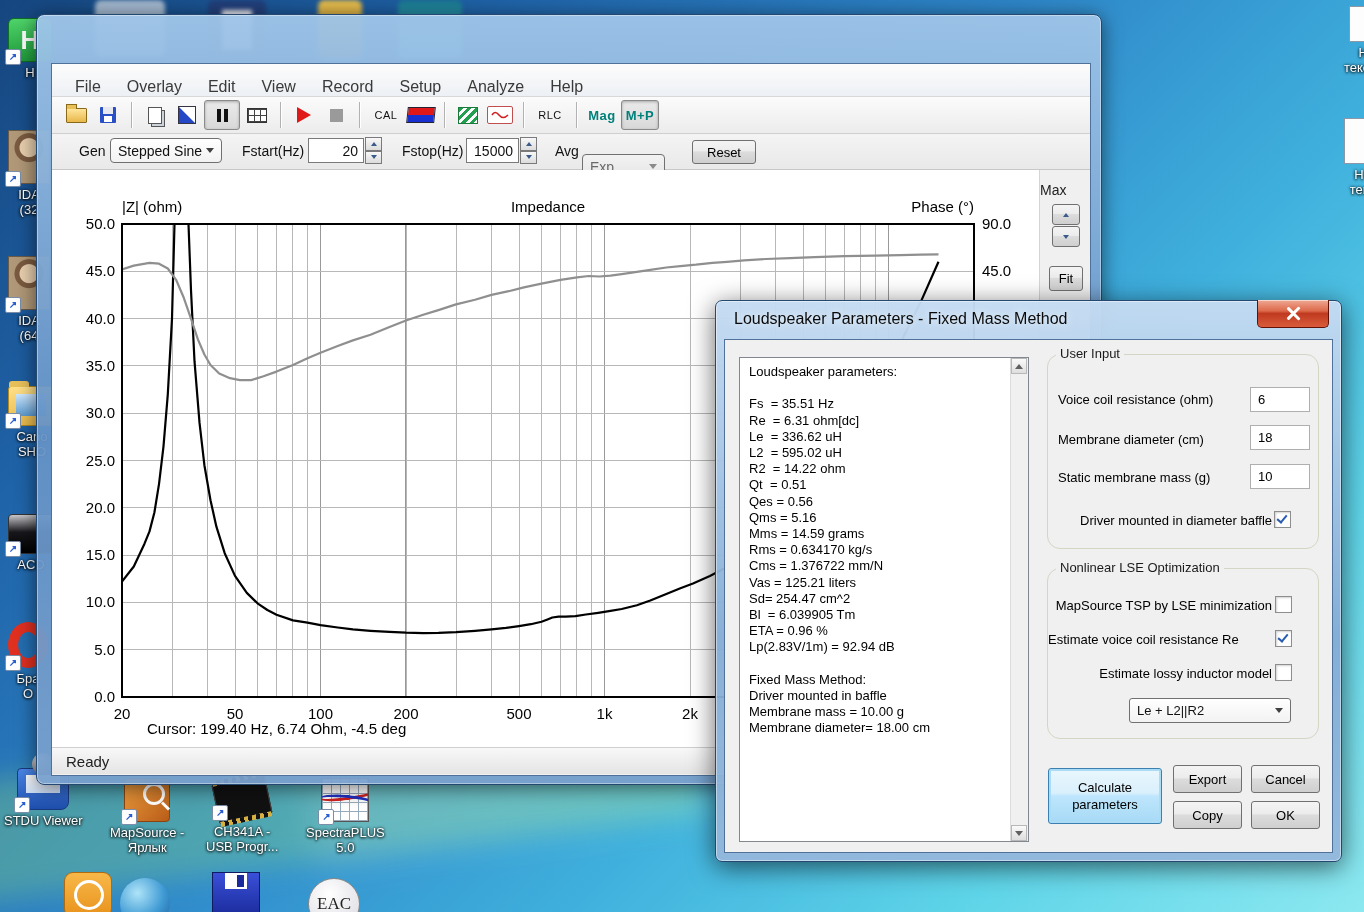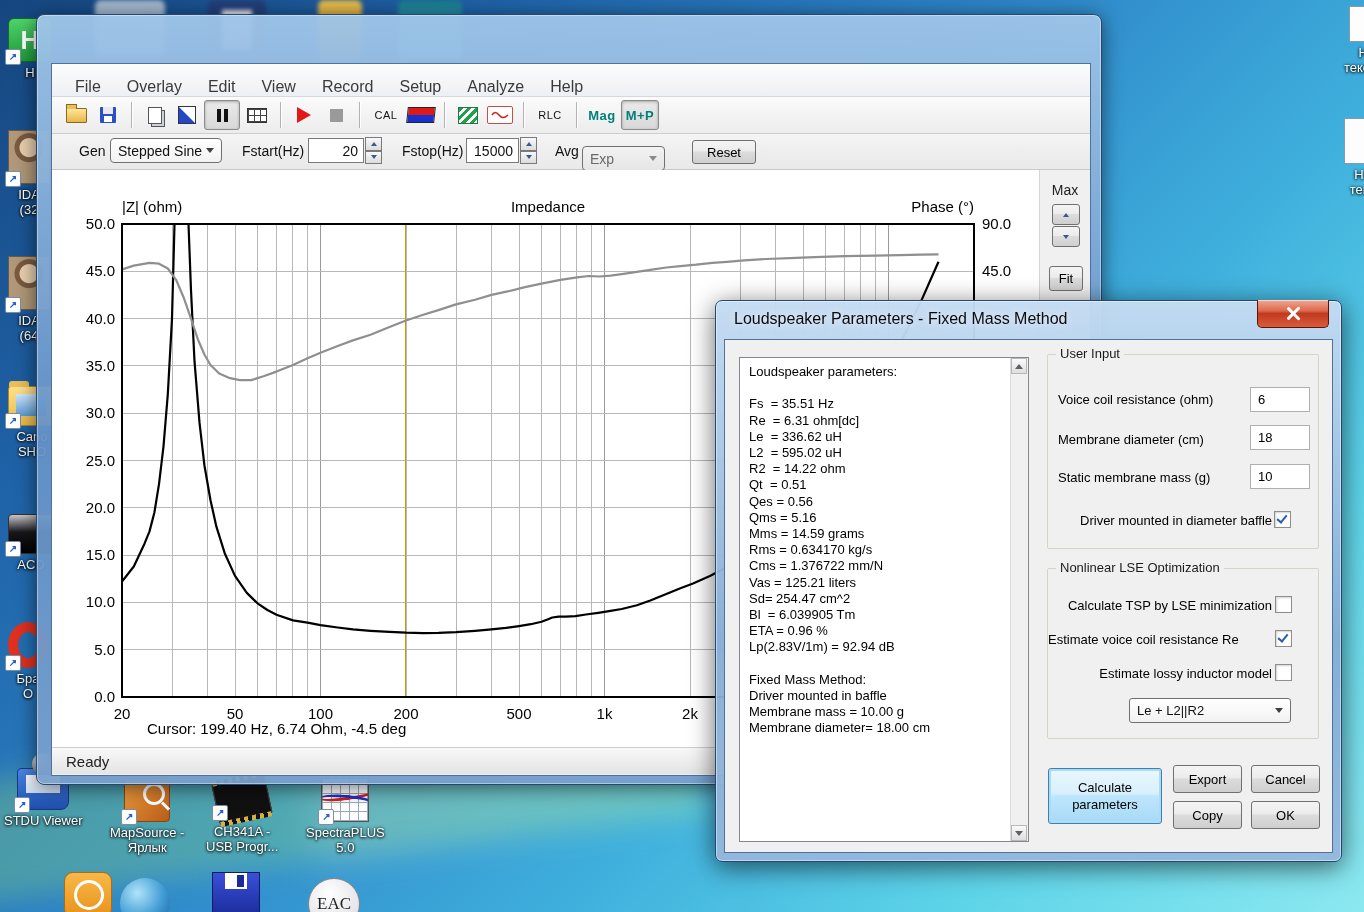--- a/index.html
+++ b/index.html
@@ -115,21 +115,21 @@
   .i-stop{width:13px;height:13px;background:#9a9a9a}
   .i-flag2{width:26px;height:14px;background:linear-gradient(#e01818 50%,#1830d0 50%);transform:skewX(-6deg);border:1px solid #223}
   .i-gen{width:18px;height:15px;border:1px solid #1a7a3a;background:repeating-linear-gradient(135deg,#22a050 0 3px,#fff 3px 6px)}
   .i-sinebox{width:24px;height:16px;border:1px solid #c05050;border-radius:2px;background:#fff;display:flex;align-items:center;justify-content:center}
   
   .ctrlbar{position:relative;height:35px;background:linear-gradient(#f4f4f4,#e9e9e9);border-bottom:1px solid #c8c8c8;font-size:14px;color:#111}
   .ctrlbar .cl{position:absolute;top:9px}
   
   .chart-zone{position:relative;height:577px;background:#fff}
   .side-strip{position:absolute;right:0;top:0;width:50px;height:577px;background:#f0f0f0;border-left:1px solid #d5d5d5}
-  .side-strip .maxlbl{position:absolute;left:0;right:0;top:12px;text-align:center;font-size:14px;color:#222}
+  .side-strip .maxlbl{position:absolute;left:0;right:0;top:12px;font-size:14px;color:#222}
   .mspin{position:absolute;left:12px;width:26px;height:19px}
   .fitbtn{position:absolute;left:9px;top:96px;width:32px;height:23px}
   svg text{font-family:"Liberation Sans",sans-serif}
   .ax{font-size:15px;fill:#000}
   .cursor-t{font-size:15px;fill:#000}
   .statusbar{height:26px;background:linear-gradient(#f8f8f8,#e4e4e4);border-top:1px solid #cfcfcf;display:flex;align-items:center;
        padding-left:14px;font-size:15px;color:#222}
   
   .param-dialog{position:absolute;left:715px;top:300px;width:625px;height:560px;z-index:20;border-radius:7px;
        background:linear-gradient(180deg,rgba(196,219,242,.97),rgba(132,172,213,.95) 60%,rgba(148,184,220,.96));
@@ -139,21 +139,21 @@
        border-radius:0 0 5px 5px;display:flex;align-items:center;justify-content:center;
        background:linear-gradient(#efa893,#dd6a4c 40%,#c03a20 50%,#d95c3c);box-shadow:inset 0 1px 0 rgba(255,255,255,.55)}
   .dlg-body{position:absolute;left:8px;right:8px;top:38px;bottom:8px;background:#f0f0f0;border:1px solid #50719a}
   .params-box{position:absolute;left:14px;top:17px;width:288px;height:483px;background:#fff;border:1px solid #828790}
   .params-text{position:absolute;left:9px;top:6px;font-size:13px;line-height:16.2px;white-space:pre;color:#000}
   .vscroll{position:absolute;right:0;top:0;bottom:0;width:17px;background:#f0f0f0;border-left:1px solid #dcdcdc}
   .varrow{position:absolute;left:0;width:16px;height:16px;background:linear-gradient(#fafafa,#dedede);border:1px solid #b8b8b8;
        display:flex;align-items:center;justify-content:center;box-sizing:border-box}
   .tri-up2{width:0;height:0;border-left:4px solid transparent;border-right:4px solid transparent;border-bottom:5px solid #606060}
   .tri-dn2{width:0;height:0;border-left:4px solid transparent;border-right:4px solid transparent;border-top:5px solid #606060}
-  .groupbox{position:absolute;border:1px solid #d5d5c5;border-radius:2px}
+  .groupbox{position:absolute;border:1px solid #d5d5c5;border-radius:13px}
   .gtitle{position:absolute;top:-9px;left:8px;background:#f0f0f0;padding:0 4px;font-size:13px;color:#1a1a1a;white-space:nowrap}
   .flabel{position:absolute;font-size:13px;color:#000;white-space:nowrap}
   .fin{position:absolute;height:23px;border:1px solid #afafaf;background:#fff;font-size:13px;display:flex;align-items:center;
        padding:0 7px;box-sizing:content-box}
   .calc-btn{position:absolute;left:323px;top:428px;width:112px;height:54px;border:1px solid #3c7fb1;border-radius:3px;
        background:linear-gradient(#eaf6fd,#d9f0fc 45%,#bee6fd 50%,#a7d9f5);box-shadow:0 0 0 2px #aadcf5 inset;
        display:flex;align-items:center;justify-content:center;text-align:center;font-size:13px;line-height:17px;color:#000}
 </style>
 </head>
 <body>
@@ -366,21 +366,21 @@
         </div>
       <div class="cl spin" style="left:468px;top:3px">
         <div class="sbtn">
             <div class="tri-up"></div>
           </div>
         <div class="sbtn">
             <div class="tri-dn"></div>
           </div>
       </div>
       <span class="cl" style="left:503px">Avg</span>
-      <div class="cl combo disabled" style="left:530px;width:83px;top:12px">
+      <div class="cl combo disabled" style="left:530px;width:83px;top:20px">
         <span>Exp</span>
           <span class="chev" style="border-top-color:#8a8a8a"></span>
       </div>
       <div class="cl btn" style="left:640px;width:62px;height:22px;top:6px">
           <span>Reset</span>
         </div>
     </div>
     <div class="chart-zone">
       <svg id="impedance-svg" width="988" height="577">
         <defs>
@@ -526,21 +526,21 @@
       <span class="flabel" style="left:10px;top:115px">Static membrane mass (g)</span>
       <div class="fin" style="left:202px;top:109px;width:44px">
           <span>10</span>
         </div>
       <span class="flabel" style="left:0;right:46px;top:158px;text-align:right">Driver mounted in diameter baffle</span>
       <div class="cb checked" style="left:226px;top:156px"></div>
     </div>
 
     <div class="groupbox" style="left:322px;top:228px;width:270px;height:169px">
       <span class="gtitle">Nonlinear LSE Optimization</span>
-      <span class="flabel" style="left:0;right:46px;top:29px;text-align:right">Calculate TSP by LSE minimization</span>
+      <span class="flabel" style="left:0;right:46px;top:29px;text-align:right">MapSource TSP by LSE minimization</span>
       <div class="cb" style="left:227px;top:27px"></div>
       <span class="flabel" style="left:0;right:46px;top:63px;text-align:left">Estimate voice coil resistance Re</span>
       <div class="cb checked" style="left:227px;top:61px"></div>
       <span class="flabel" style="left:0;right:46px;top:97px;text-align:right">Estimate lossy inductor model</span>
       <div class="cb" style="left:227px;top:95px"></div>
       <div class="combo" style="position:absolute;left:81px;top:129px;width:162px;font-size:13px;border-radius:3px">
         <span>Le + L2||R2</span>
           <span class="chev"></span>
       </div>
     </div>

